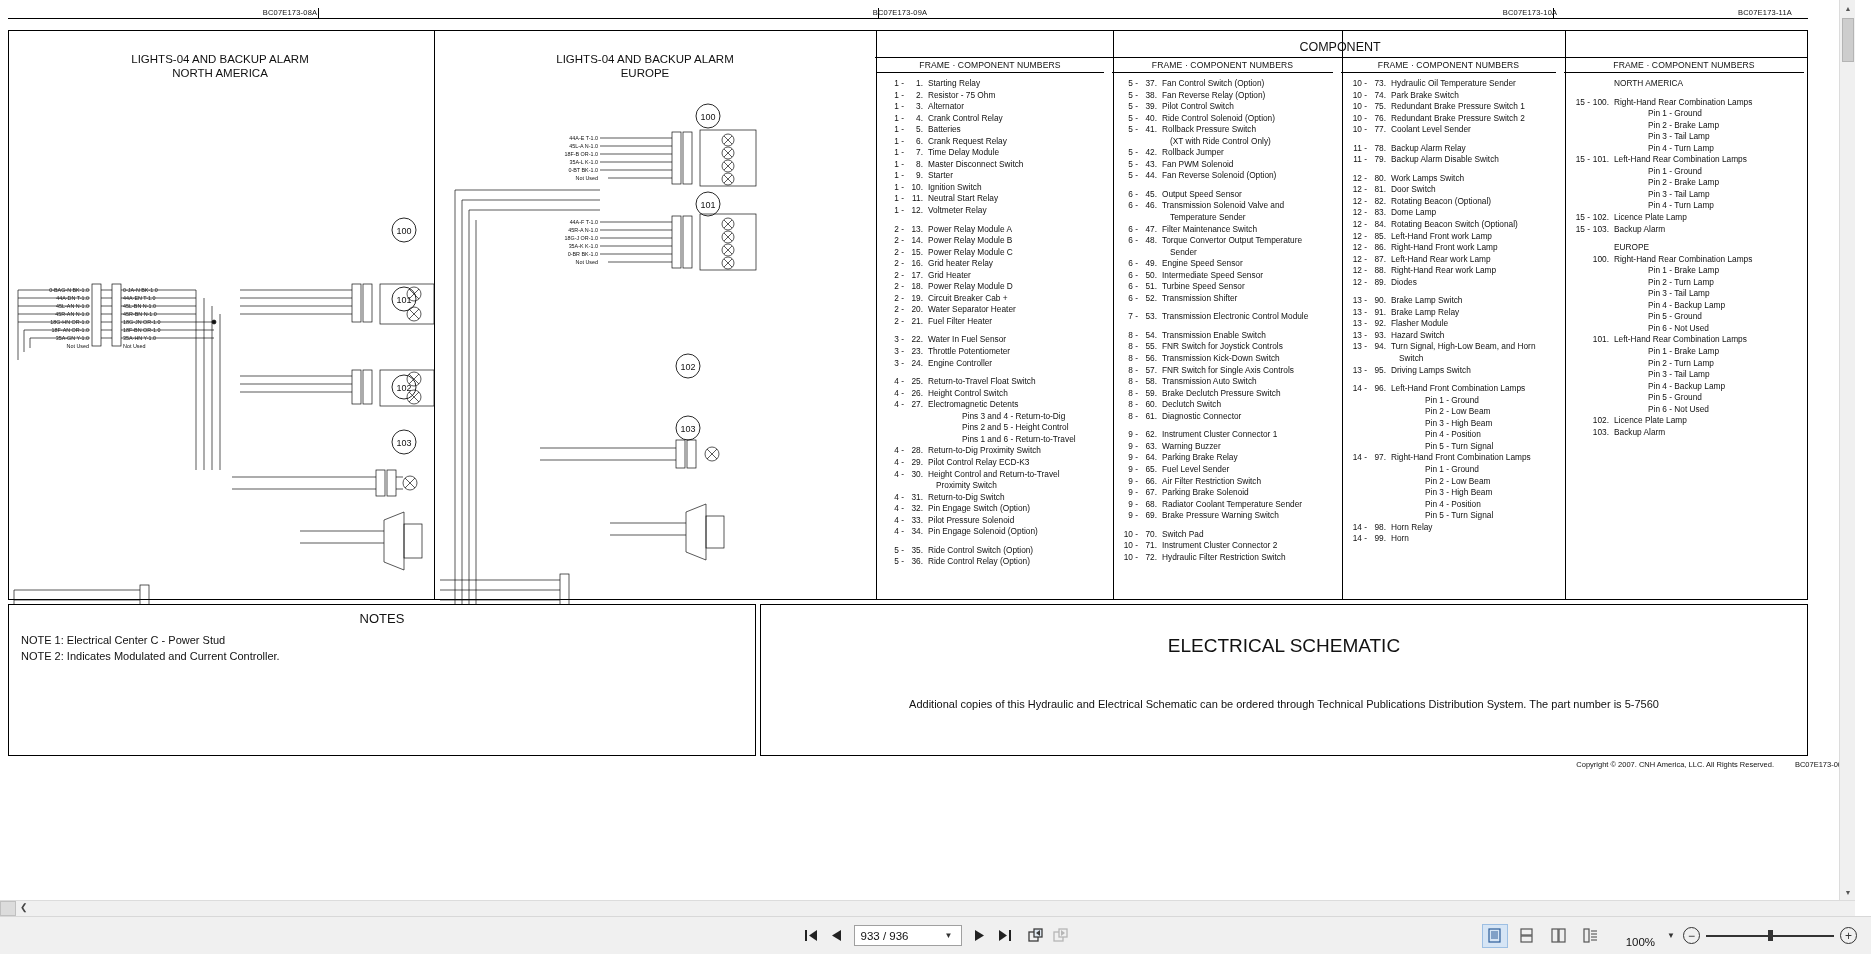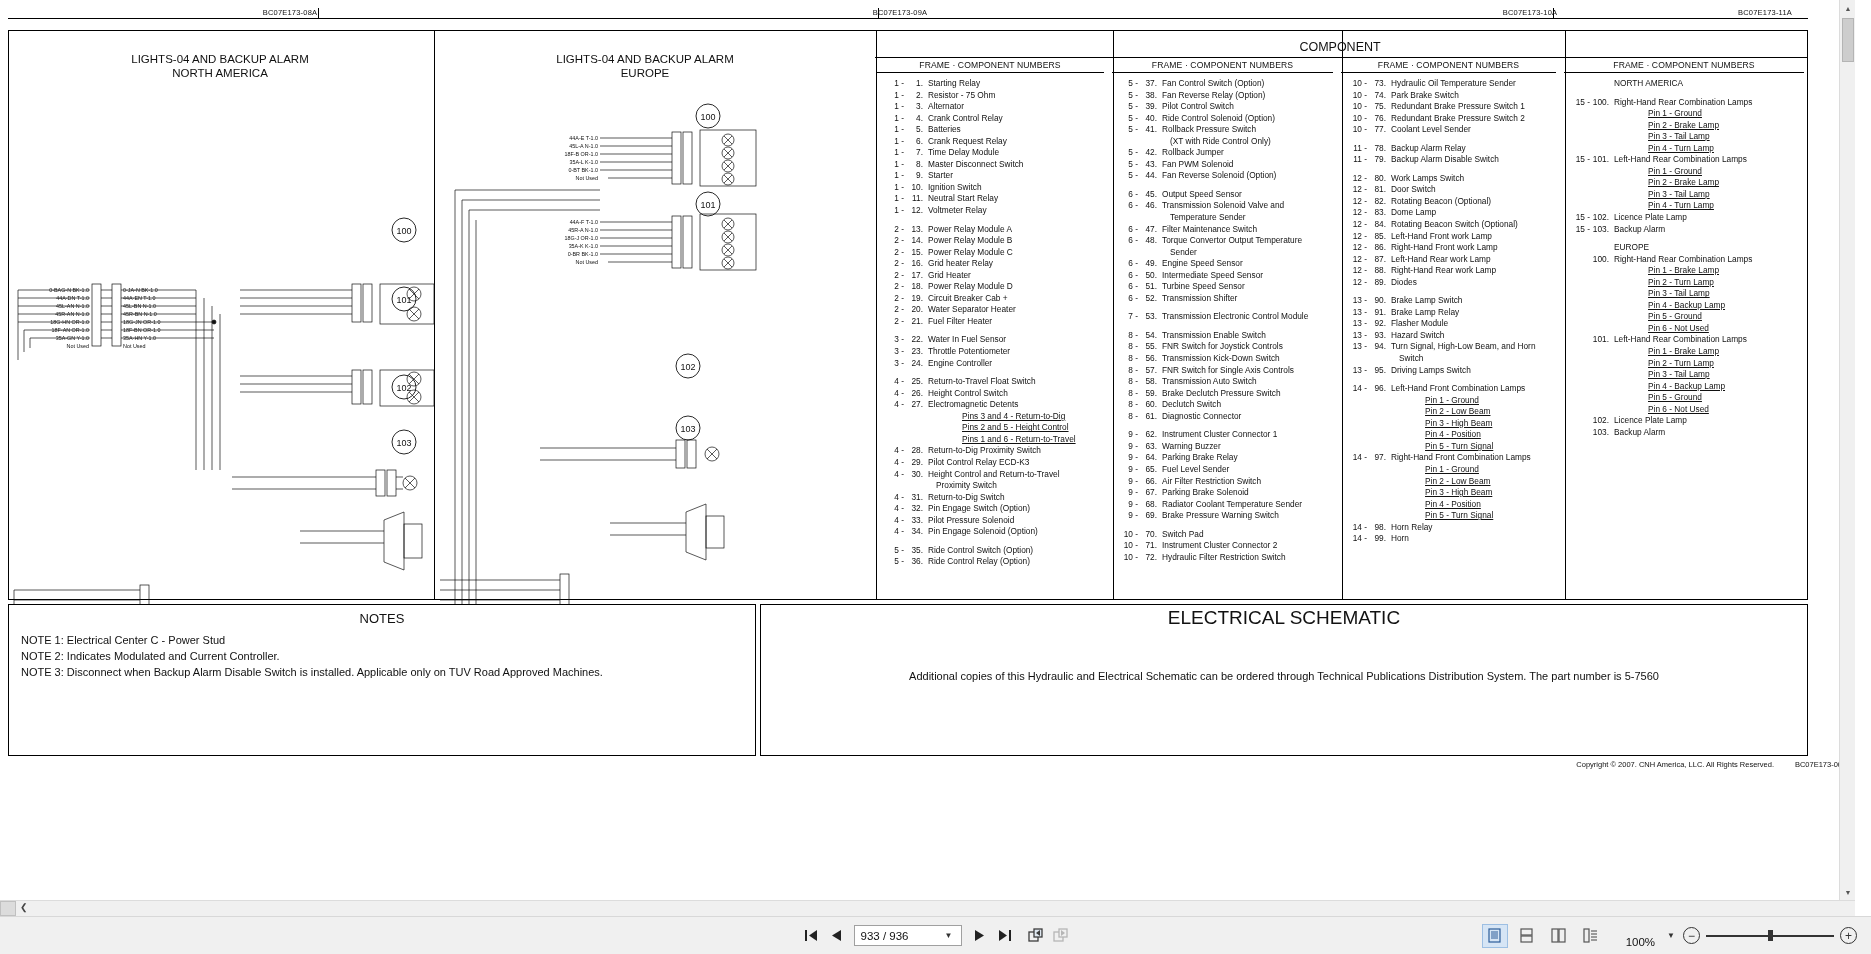--- a/index.html
+++ b/index.html
@@ -53,40 +53,40 @@
   .comp-hdr-rule { position:absolute; height:1.2px; background:#000; }
   .col-hdr {
     position:absolute; text-align:center; font-size:8.6px; color:#111; letter-spacing:.1px;
   }
   .comp-col { position:absolute; font-size:8.3px; color:#111; line-height:11.55px; }
   .comp-col .row { display:flex; white-space:nowrap; }
   .comp-col .fr { width:24px; flex:none; text-align:right; }
   .comp-col .no { width:24px; flex:none; text-align:right; padding-right:5px; }
   .comp-col .nm { flex:1; }
   .comp-col .row.sub .fr, .comp-col .row.sub .no { visibility:hidden; }
-  .comp-col .row.sub .nm { padding-left:34px;text-decoration:underline; }
+  .comp-col .row.sub .nm { padding-left:34px; }
   .comp-col .row.cont .fr, .comp-col .row.cont .no { visibility:hidden; }
   .comp-col .row.cont .nm { padding-left:8px; }
   .comp-col .row.region .fr, .comp-col .row.region .no { visibility:hidden; }
   .comp-col .row.region .nm { padding-left:0; }
   .comp-col .gap { height:7px; }
 
   
   .notes-box {
     position:absolute; left:8px; top:604px; width:748px; height:152px;
     border:1.5px solid #000; background:#fff;
   }
   .notes-title { text-align:center; font-size:13px; margin-top:6px; color:#111; }
   .notes-list { margin:6px 0 0 12px; font-size:11px; line-height:16px; color:#111; }
 
   .title-box {
     position:absolute; left:760px; top:604px; width:1048px; height:152px;
     border:1.5px solid #000; background:#fff;
   }
-  .title-main { text-align:center; font-size:19px; color:#111; line-height:26px; }
+  .title-main { text-align:center; font-size:19px; margin-top:28px; color:#111; line-height:26px; }
   .title-sub  { text-align:center; font-size:11px; margin-top:39px; color:#111; }
   .copyright {
     position:absolute; right:81px; top:760px; font-size:7.5px; color:#111;
   }
   .docid-br { position:absolute; right:8px; top:760px; font-size:7.5px; color:#111; }
 
   
   svg.art { position:absolute; left:0; top:0; overflow:visible; }
   .wl { font-size:5.4px; fill:#111; font-family:"Liberation Sans", sans-serif; }
   .bal { font-size:9px; fill:#111; text-anchor:middle; }
@@ -1211,21 +1211,20 @@
     <div class="hatch" style="left:608px; top:660px;">///////</div>
     <div class="frame-label" style="left:500px; top:688px; width:260px;">FRAME 15-EU</div>
     <div class="belowid" style="left:214px; top:703px;">BC07E173-NA15A</div>
     <div class="belowid" style="left:845px; top:703px;">BC07E173-EU15A</div>
 
     <div class="notes-box">
       <div class="notes-title">NOTES</div>
       <div class="notes-list" id="notes-list">
           <div>NOTE 1: Electrical Center C - Power Stud</div>
           <div>NOTE 2: Indicates Modulated and Current Controller.</div>
-          <div>NOTE 3: Disconnect when Backup Alarm Disable Switch is installed. Applicable only on TUV Road Approved Machines.</div>
         </div>
     </div>
 
     <div class="title-box">
       <div class="title-main">
         <div>ELECTRICAL SCHEMATIC</div>
       </div>
       <div class="title-sub">Additional copies of this Hydraulic and Electrical Schematic can be ordered through Technical Publications Distribution System. The part number is 5-7560</div>
     </div>
     <div class="copyright">Copyright © 2007.  CNH America, LLC.  All Rights Reserved.</div>

